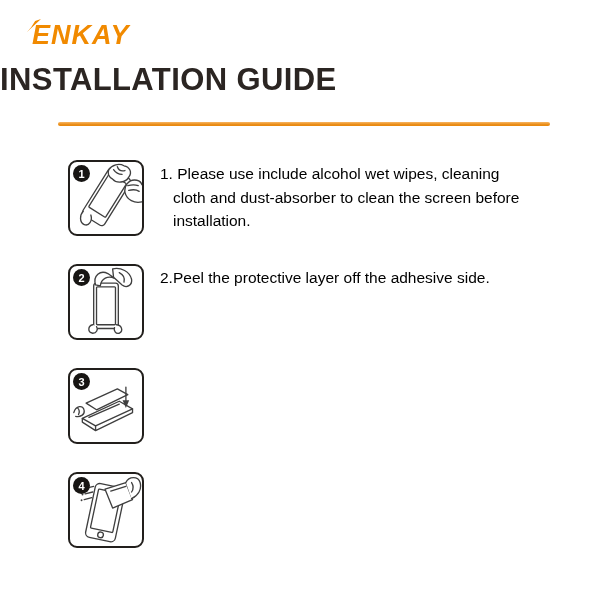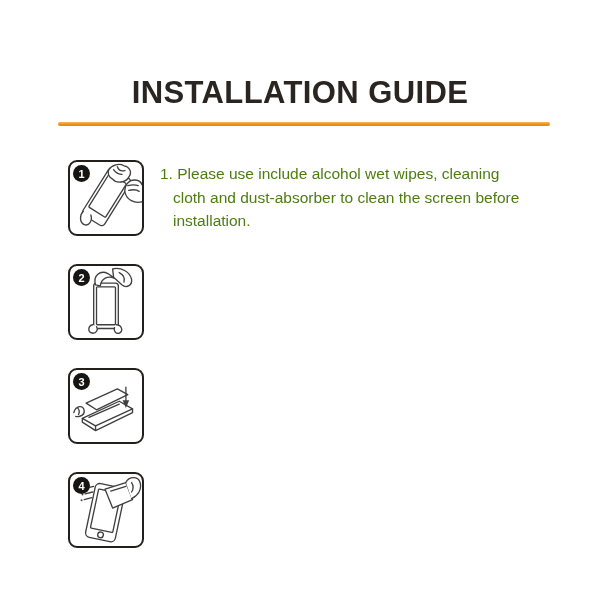--- a/index.html
+++ b/index.html
@@ -40,25 +40,25 @@
     top: -3px;
     width: 14px;
     height: 13px;
     background: #F18A00;
     clip-path: polygon(0 100%, 100% 0, 58% 16%, 30% 64%);
   }
 
   
   .title {
     position: absolute;
-    top: 76px;
+    top: 63px;
     left: 0;
     width: 600px;
     margin: 0;
-    text-align: center;
+    text-align: left;
     font-size: 31px;
     line-height: 34px;
     font-weight: bold;
     letter-spacing: 0.4px;
     color: #2B2522;
   }
   .rule {
     position: absolute;
     top: 122px;
     left: 58px;
@@ -114,29 +114,33 @@
     z-index: 2;
   }
   .step-text {
     margin: 0 0 0 16px;
     padding-top: 2px;
     padding-left: 13px;   
     text-indent: -13px;
     width: 362px;
     font-size: 15.5px;
     line-height: 23.5px;
-    color: #4d7c0f;
+    color: #000000;
     white-space: pre-wrap;
   }
 </style>
 </head>
 <body>
 
 <div class="page">
 
+  <div class="logo">
+    <span class="logo-text">ENKAY</span>
+    <span class="flame"></span>
+  </div>
 
   <h1 class="title">INSTALLATION GUIDE</h1>
   <div class="rule"></div>
 
   <div class="steps">
 
     <div class="step">
       <div class="illus">
         <svg viewBox="0 0 76 76">
           <g stroke="#3F3F3F" fill="none" stroke-width="1.4" stroke-linecap="round" stroke-linejoin="round">
@@ -164,20 +168,21 @@
             <rect x="28" y="22" width="20" height="40" rx="1"></rect>
             <path d="M27 20 C24 10 32 4 40 8 L47 13 C40 10 33 13 32 21 Z" fill="#fff"></path>
             <path d="M45 3 C54 1 63 6 65 14 C66 20 60 24 55 20 L46 12 Z" fill="#fff"></path>
             <path d="M52 7 C56 9 58 13 57 17"></path>
             <path d="M24 62 C19 63 18 70 24 71 C28 71 30 67 28 64" fill="#fff"></path>
             <path d="M49 62 C54 62 57 68 52 71 C48 72 46 68 47 65" fill="#fff"></path>
           </g>
         </svg>
         <span class="badge">2</span>
       </div>
+      <p class="step-text">2.Peel the protective layer off the adhesive side.</p>
     </div>
 
     <div class="step">
       <div class="illus">
         <svg viewBox="0 0 76 76">
           <g stroke="#3F3F3F" fill="none" stroke-width="1.4" stroke-linecap="round" stroke-linejoin="round">
             <polygon points="17,35 50,20 61,26 28,42" fill="#fff"></polygon>
             <polygon points="13,51 52,33 66,41 27,59" fill="#fff"></polygon>
             <path d="M13 51 L13 55 L27 64 L27 59 M66 41 L66 45 L27 64"></path>
             <path d="M20 50 L52 36"></path>

